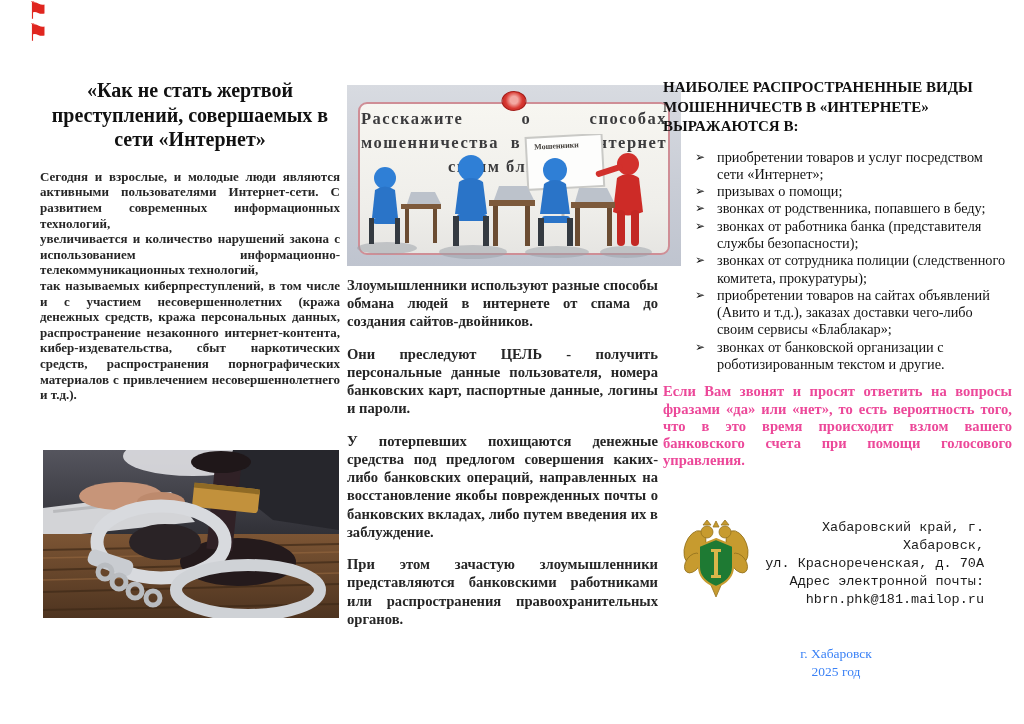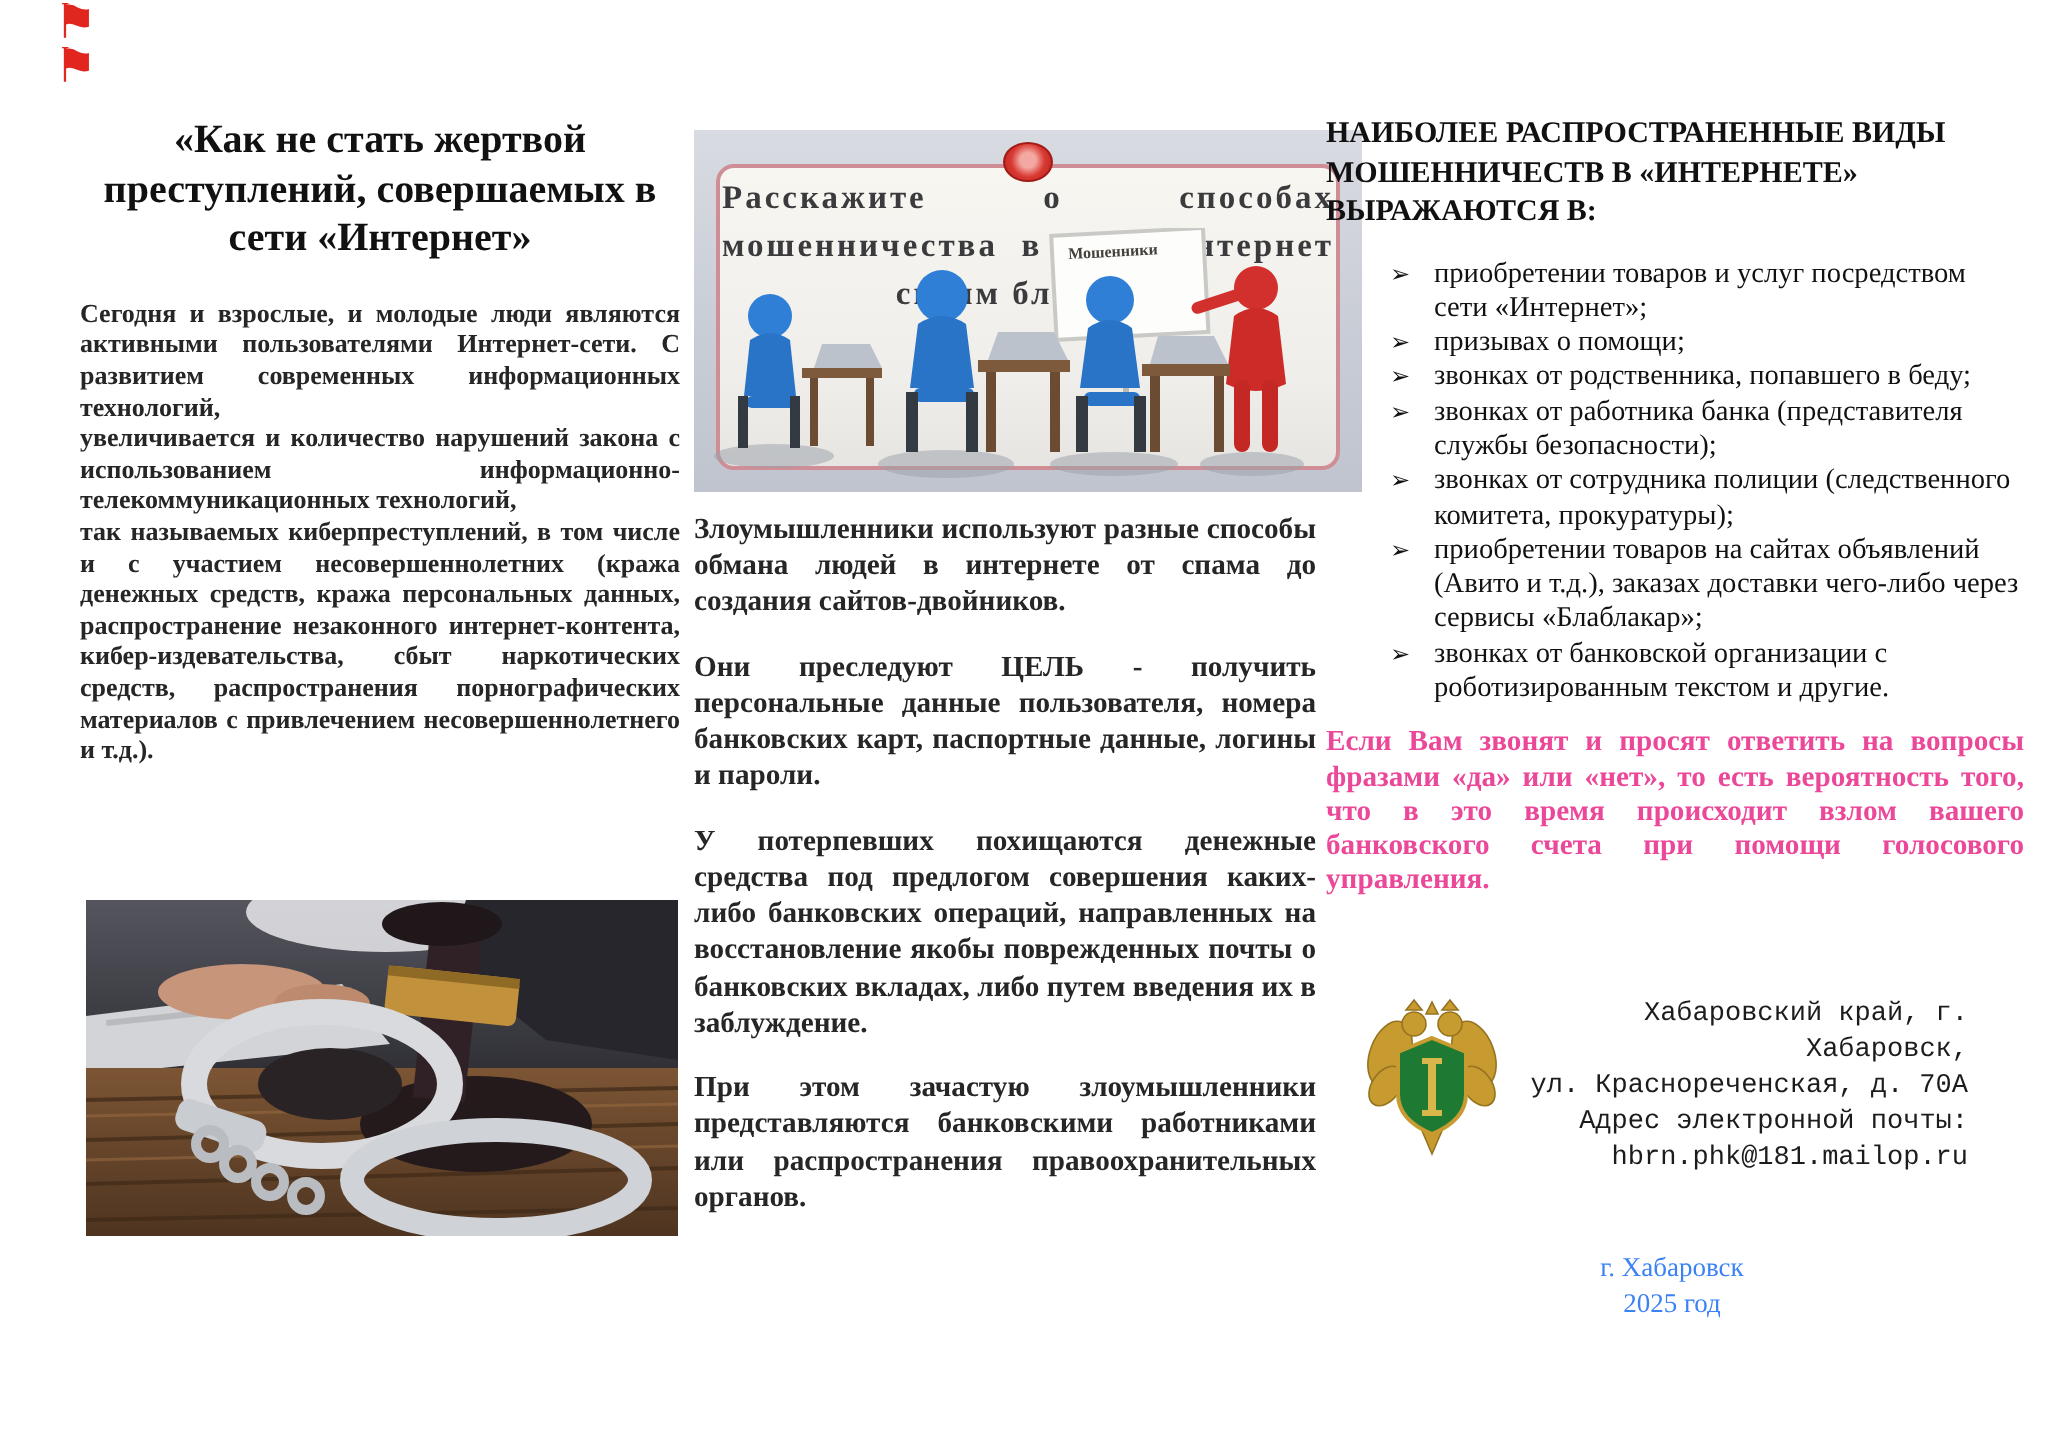--- a/index.html
+++ b/index.html
@@ -5,21 +5,21 @@
   html,body{margin:0;padding:0;background:#ffffff;}
   #page{position:relative;width:1024px;height:724px;background:#ffffff;overflow:hidden;
         font-family:"Liberation Serif",serif;color:#1c1c1c;}
 
   
   .flags{position:absolute;left:27px;top:0px;color:#e0261f;font-size:24px;line-height:22px;
          font-family:"DejaVu Sans",sans-serif;}
   .flags span{display:block;}
 
   
-  .col{position:absolute;}
+  .col{position:absolute;margin-top:20px;}
   #col-left{left:40px;top:58px;width:300px;}
   #col-mid{left:347px;top:65px;width:311px;}
   #col-right{left:663px;top:58px;width:349px;}
 
   
   .doc-title{font-size:20px;font-weight:bold;text-align:center;line-height:1.23;margin:0 0 17px 0;color:#111;}
   .body-p{font-size:13px;font-weight:bold;text-align:justify;line-height:1.2;margin:0;color:#262626;}
 
   .photo{position:absolute;left:43px;top:450px;width:296px;height:168px;overflow:hidden;}
 
@@ -190,21 +190,21 @@
   </div>
 
   <div class="col" id="col-right">
     <h2 class="right-head">НАИБОЛЕЕ РАСПРОСТРАНЕННЫЕ ВИДЫ МОШЕННИЧЕСТВ В «ИНТЕРНЕТЕ» ВЫРАЖАЮТСЯ В:</h2>
     <ul class="fraud-list">
       <li><span class="blt">➢</span><span>приобретении товаров и услуг посредством сети «Интернет»;</span></li>
       <li><span class="blt">➢</span><span>призывах о помощи;</span></li>
       <li><span class="blt">➢</span><span>звонках от родственника, попавшего в беду;</span></li>
       <li><span class="blt">➢</span><span>звонках от работника банка (представителя службы безопасности);</span></li>
       <li><span class="blt">➢</span><span>звонках от сотрудника полиции (следственного комитета, прокуратуры);</span></li>
-      <li><span class="blt">➢</span><span>приобретении товаров на сайтах объявлений (Авито и т.д.), заказах доставки чего-либо через сервисы «Блаблакар»;</span></li>
+      <li><span class="blt">➢</span><span>приобретении товаров на сайтах объявлений (Авито и т.д.), заказах доставки чего-либо своим сервисы «Блаблакар»;</span></li>
       <li><span class="blt">➢</span><span>звонках от банковской организации с роботизированным текстом и другие.</span></li>
     </ul>
     <p class="warning-p">Если Вам звонят и просят ответить на вопросы фразами «да» или «нет», то есть вероятность того, что в это время происходит взлом вашего банковского счета при помощи голосового управления.</p>
 
     <div class="org-row">
       <svg class="emblem" viewBox="0 0 66 80" xmlns="http://www.w3.org/2000/svg">
         <g fill="#c79b2f" stroke="#95731f" stroke-width="0.8">
           <ellipse cx="12" cy="28" rx="10" ry="17" transform="rotate(20 12 28)"></ellipse>
           <ellipse cx="54" cy="28" rx="10" ry="17" transform="rotate(-20 54 28)"></ellipse>
           <ellipse cx="10" cy="44" rx="7" ry="11" transform="rotate(35 10 44)"></ellipse>

